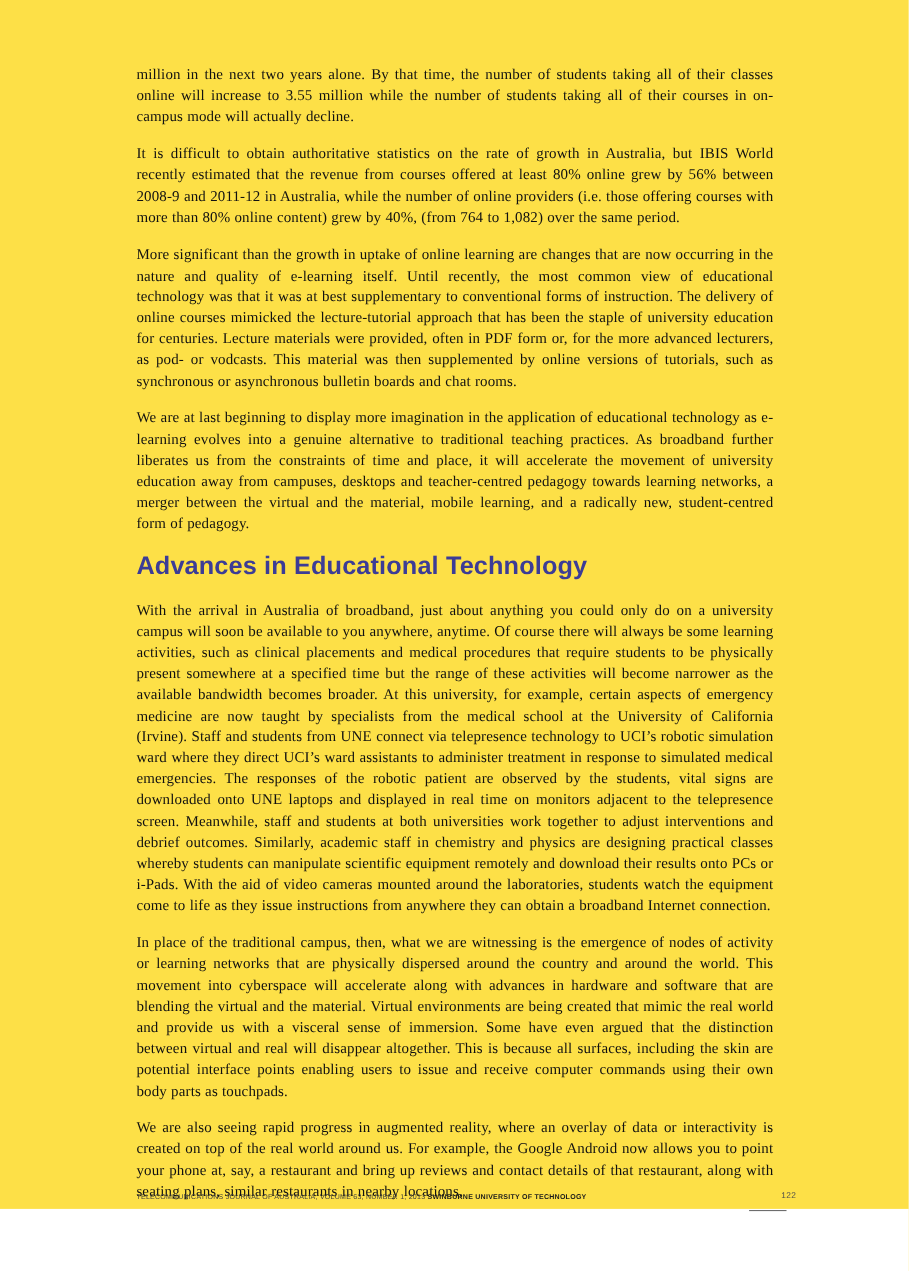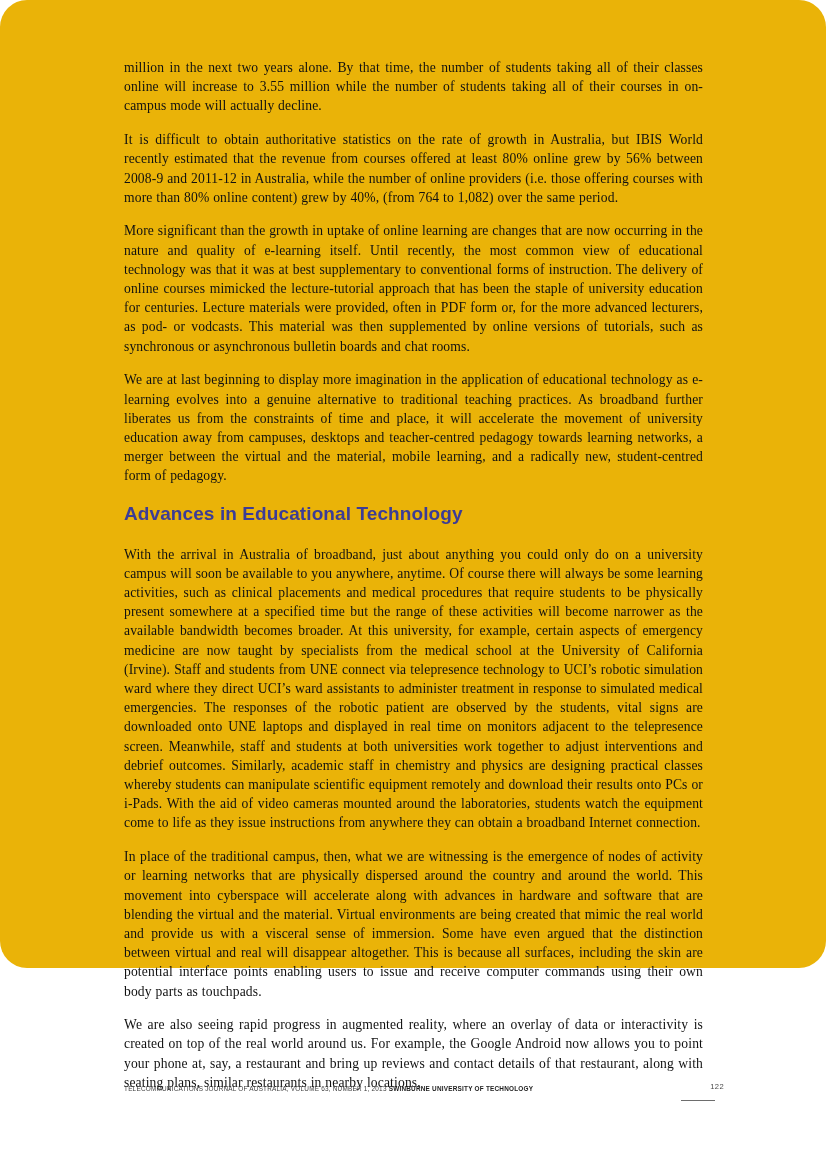--- a/index.html
+++ b/index.html
@@ -14,23 +14,22 @@
     font-family: "Liberation Serif", "DejaVu Serif", serif;
     color: #000000;
     overflow: hidden;
   }
 
   .page {
     position: absolute;
     left: 0;
     top: 0;
     width: 826px;
-    height: 968px;
-    background: #eab308;
-    border-radius: 27px;
+    height: 1099px;
+    background: #fde047;
   }
 
   .content {
     position: absolute;
     left: 124px;
     top: 58px;
     width: 579px;
   }
 
   p.para {
@@ -43,21 +42,21 @@
     letter-spacing: 0.01em;
     word-spacing: 0.02em;
   }
 
   p.para:last-of-type {
     margin-bottom: 0;
   }
 
   h2.section-heading {
     font-family: "Liberation Sans", "DejaVu Sans", sans-serif;
-    font-size: 19px;
+    font-size: 23px;
     line-height: 22px;
     font-weight: bold;
     color: #3c3c96;
     margin: 17px 0 20px 0;
     letter-spacing: 0.005em;
   }
 
   
   .footer {
     position: absolute;

